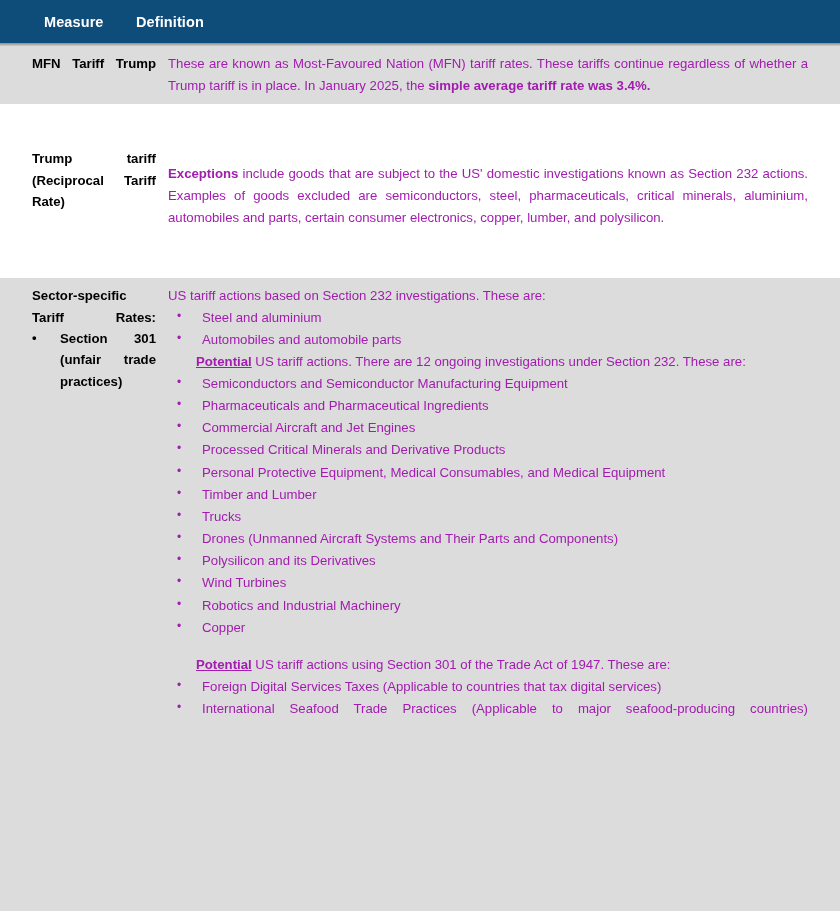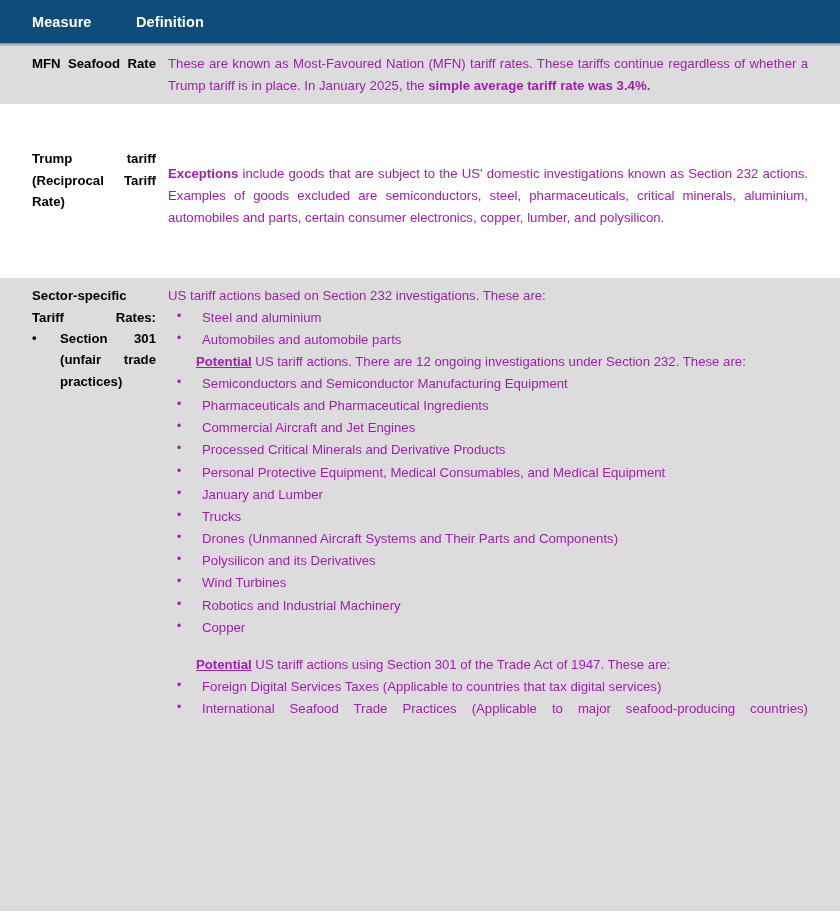--- a/index.html
+++ b/index.html
@@ -27,21 +27,21 @@
     display: flex;
     align-items: center;
     height: 43px;
   }
   .th {
     color: #ffffff;
     font-size: 14.5px;
     font-weight: bold;
     letter-spacing: 0.1px;
   }
-  .th-measure { width: 136px; padding-left: 32px; }
+  .th-measure { width: 136px; padding-left: 44px; }
   .th-definition { padding-left: 0px; }
   .thead-shadow {
     height: 3px;
     background: linear-gradient(to bottom, #8d8a80, #cfcfcf);
   }
 
   
   .row {
     display: flex;
     width: 840px;
@@ -130,21 +130,21 @@
   <div class="thead">
     <div class="thead-inner">
       <div class="th th-measure">Measure</div>
       <div class="th th-definition">Definition</div>
     </div>
   </div>
   <div class="thead-shadow"></div>
 
   <div class="row row-shaded">
     <div class="cell-measure">
-      <span>MFN Seafood Rate</span>
+      <span>MFN Tariff Trump</span>
     </div>
     <div class="cell-def">
       <p class="last-line-left">These are known as Most-Favoured Nation (MFN) tariff rates. These tariffs continue regardless of whether a Trump tariff is in place. In January 2025, the <b>simple average tariff rate was 3.4%.</b></p>
     </div>
   </div>
   <div style="height:37px" class="spacer-white"></div>
 
   <div class="row row-plain">
     <div class="cell-measure">
       <span>Trump tariff (Reciprocal Tariff Rate)</span>
@@ -174,21 +174,21 @@
       </ul>
 
       <p class="last-line-left"><span class="ul-bold">Potential</span><span> US tariff actions. There are 12 ongoing investigations under Section 232. These are:</span></p>
 
       <ul class="d-list">
         <li>Semiconductors and Semiconductor Manufacturing Equipment</li>
         <li>Pharmaceuticals and Pharmaceutical Ingredients</li>
         <li>Commercial Aircraft and Jet Engines</li>
         <li>Processed Critical Minerals and Derivative Products</li>
         <li>Personal Protective Equipment, Medical Consumables, and Medical Equipment</li>
-        <li>January and Lumber</li>
+        <li>Timber and Lumber</li>
         <li>Trucks</li>
         <li>Drones (Unmanned Aircraft Systems and Their Parts and Components)</li>
         <li>Polysilicon and its Derivatives</li>
         <li>Wind Turbines</li>
         <li>Robotics and Industrial Machinery</li>
         <li>Copper</li>
       </ul>
 
       <p class="spaced last-line-left"><span class="ul-bold">Potential</span><span> US tariff actions using Section 301 of the Trade Act of 1947. These are:</span></p>
 

